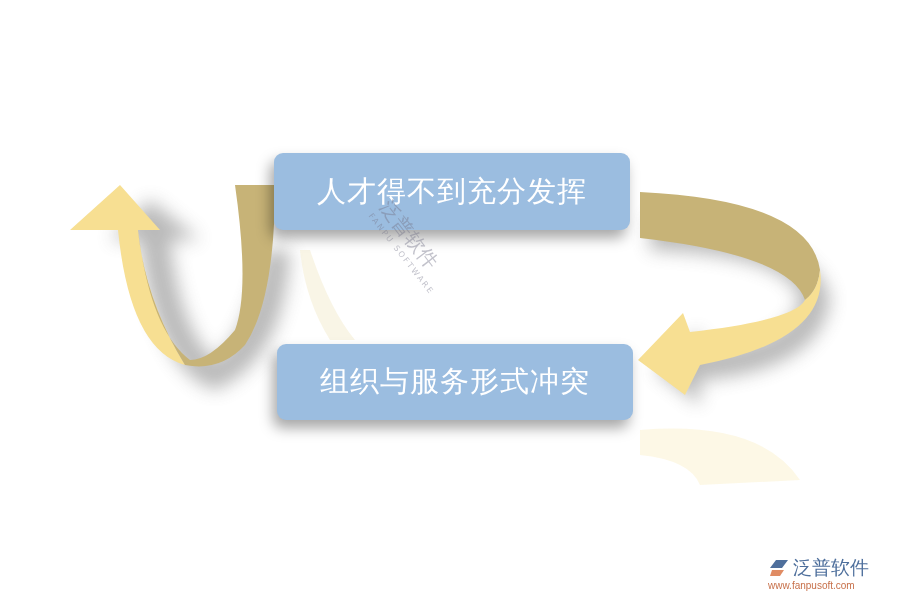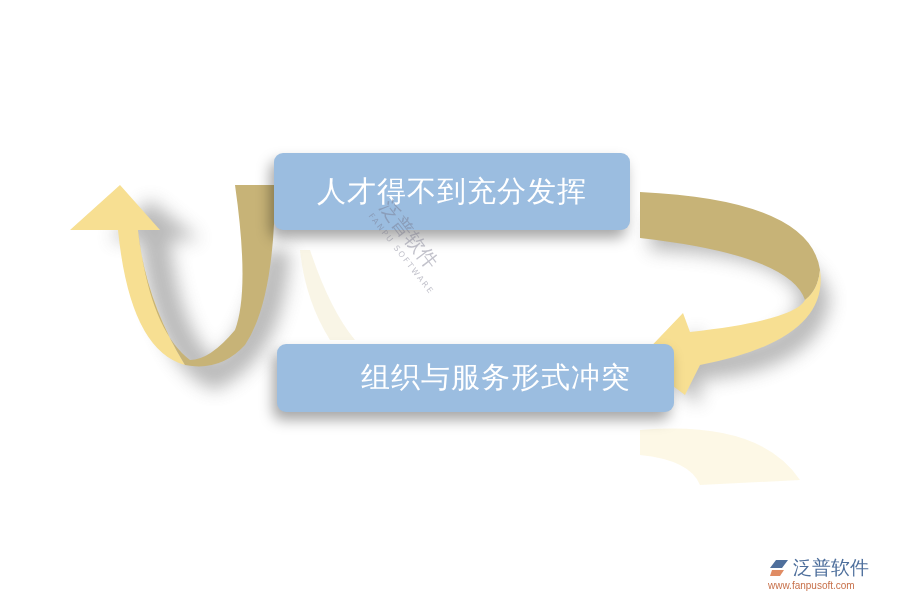--- a/index.html
+++ b/index.html
@@ -3,21 +3,21 @@
 <meta charset="utf-8">
 <style>
   html, body { margin:0; padding:0; }
   body { width:900px; height:600px; background:#ffffff; position:relative; overflow:hidden;
          font-family:"DejaVu Sans", sans-serif; }
   .layer { position:absolute; left:0; top:0; width:900px; height:600px; }
   .box { position:absolute; background:#9bbde0; border-radius:9px; color:#ffffff;
          display:flex; align-items:center; justify-content:center;
          font-size:29px; letter-spacing:1px; box-shadow: -4px 8px 14px rgba(0,0,0,0.35); }
   #box-top { left:274px; top:153px; width:356px; height:77px; }
-  #box-bottom { left:277px; top:344px; width:356px; height:68px;padding-left:41px; }
+  #box-bottom { left:277px; top:344px; width:356px; height:76px; }
   .wm { position:absolute; left:395px; top:195px; transform:rotate(52deg); transform-origin:left top;
         color:rgba(120,120,140,0.45); font-size:20px; white-space:nowrap; }
   .wm small { display:block; font-size:8px; letter-spacing:2px; }
   .logo { position:absolute; left:768px; top:555px; width:125px; }
   .logo-title { font-size:19px; color:#4e6f9c; display:flex; align-items:center; gap:3px; }
   .logo-url { font-family:Liberation Sans, sans-serif; font-size:10px; color:#c7704a; margin-top:-1px; }
 </style>
 </head>
 <body>
 

